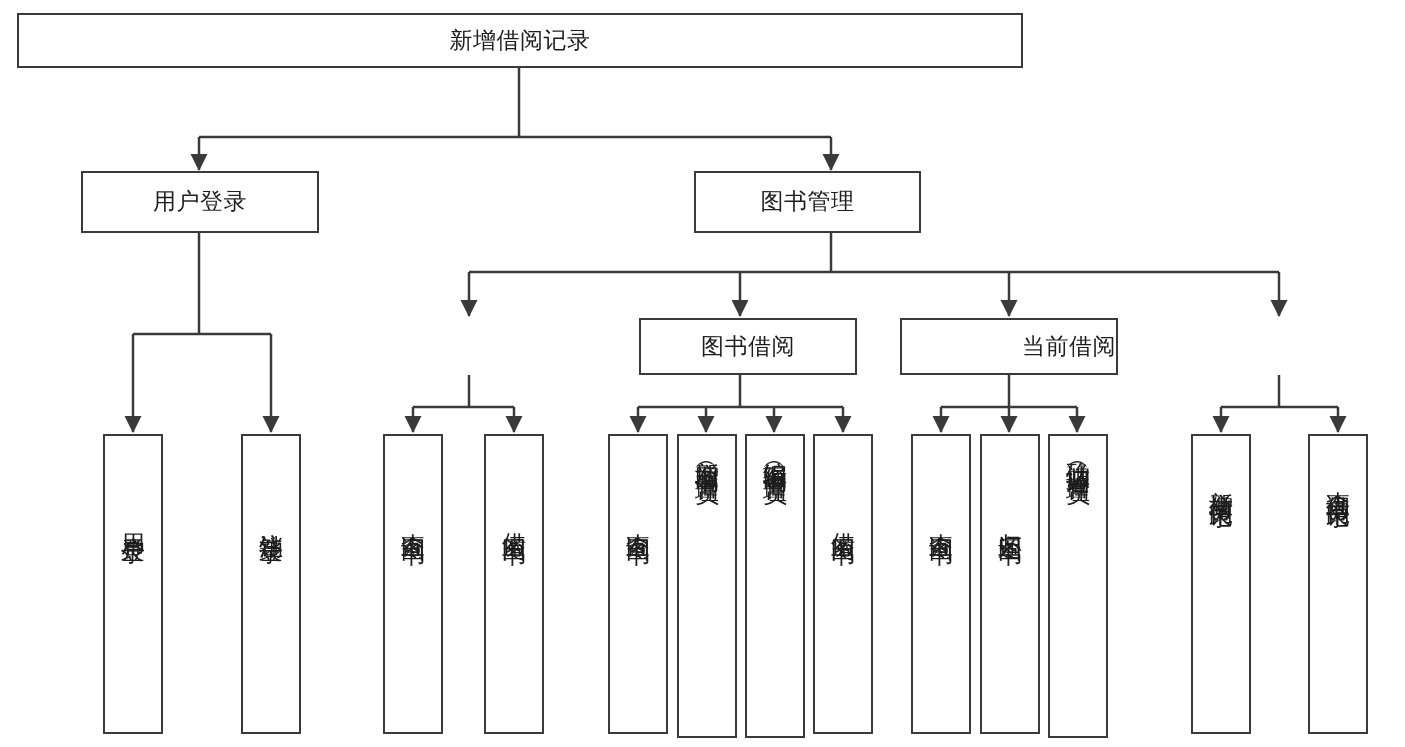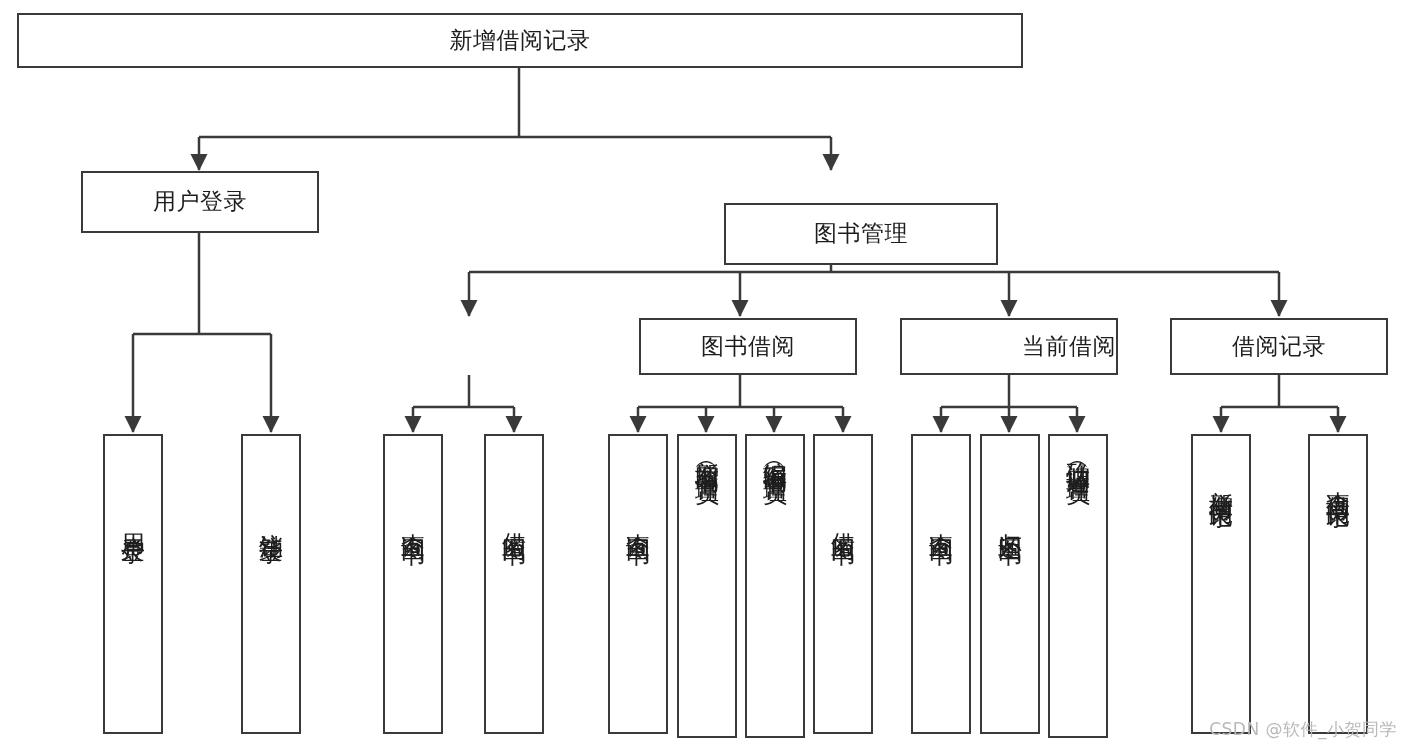--- a/index.html
+++ b/index.html
@@ -118,36 +118,33 @@
   </svg>
 
   <div class="node node-h" style="left:17px; top:13px; width:1006px; height:55px;">
     <span class="label">新增借阅记录</span>
   </div>
 
   <div class="node node-h" style="left:81px; top:171px; width:238px; height:62px;">
     <span class="label">用户登录</span>
   </div>
 
-  <div class="node node-h" style="left:724px; top:171px; width:274px; height:62px;margin-top:32px;">
+  <div class="node node-h" style="left:694px; top:171px; width:227px; height:62px;">
     <span class="label">图书管理</span>
   </div>
 
 
   <div class="node node-h" style="left:631px; top:318px; width:218px; height:57px;margin-left:8px;">
     <span class="label">图书借阅</span>
   </div>
 
   <div class="node node-h" style="left:900px; top:318px; width:218px; height:57px;justify-content:flex-end;">
     <span class="label">当前借阅</span>
   </div>
 
-  <div class="node node-h" style="left:1170px; top:318px; width:218px; height:57px;">
-    <span class="label">借阅记录</span>
-  </div>
 
   <div class="node node-v" style="left:103px; top:434px; width:60px; height:300px; padding-top:78px;">
     <span class="label">用户登录</span>
   </div>
 
   <div class="node node-v" style="left:241px; top:434px; width:60px; height:300px; padding-top:78px;">
     <span class="label">注销登录</span>
   </div>
 
   <div class="node node-v" style="left:383px; top:434px; width:60px; height:300px; padding-top:78px;">
@@ -187,15 +184,14 @@
   </div>
 
   <div class="node node-v" style="left:1191px; top:434px; width:60px; height:300px; padding-top:36px;">
     <span class="label">新增借阅记录</span>
   </div>
 
   <div class="node node-v" style="left:1308px; top:434px; width:60px; height:300px; padding-top:36px;">
     <span class="label">查询借阅记录</span>
   </div>
 
-  <div id="watermark">CSDN @软件_小贺同学</div>
 
 </div>
 
 </body></html>

